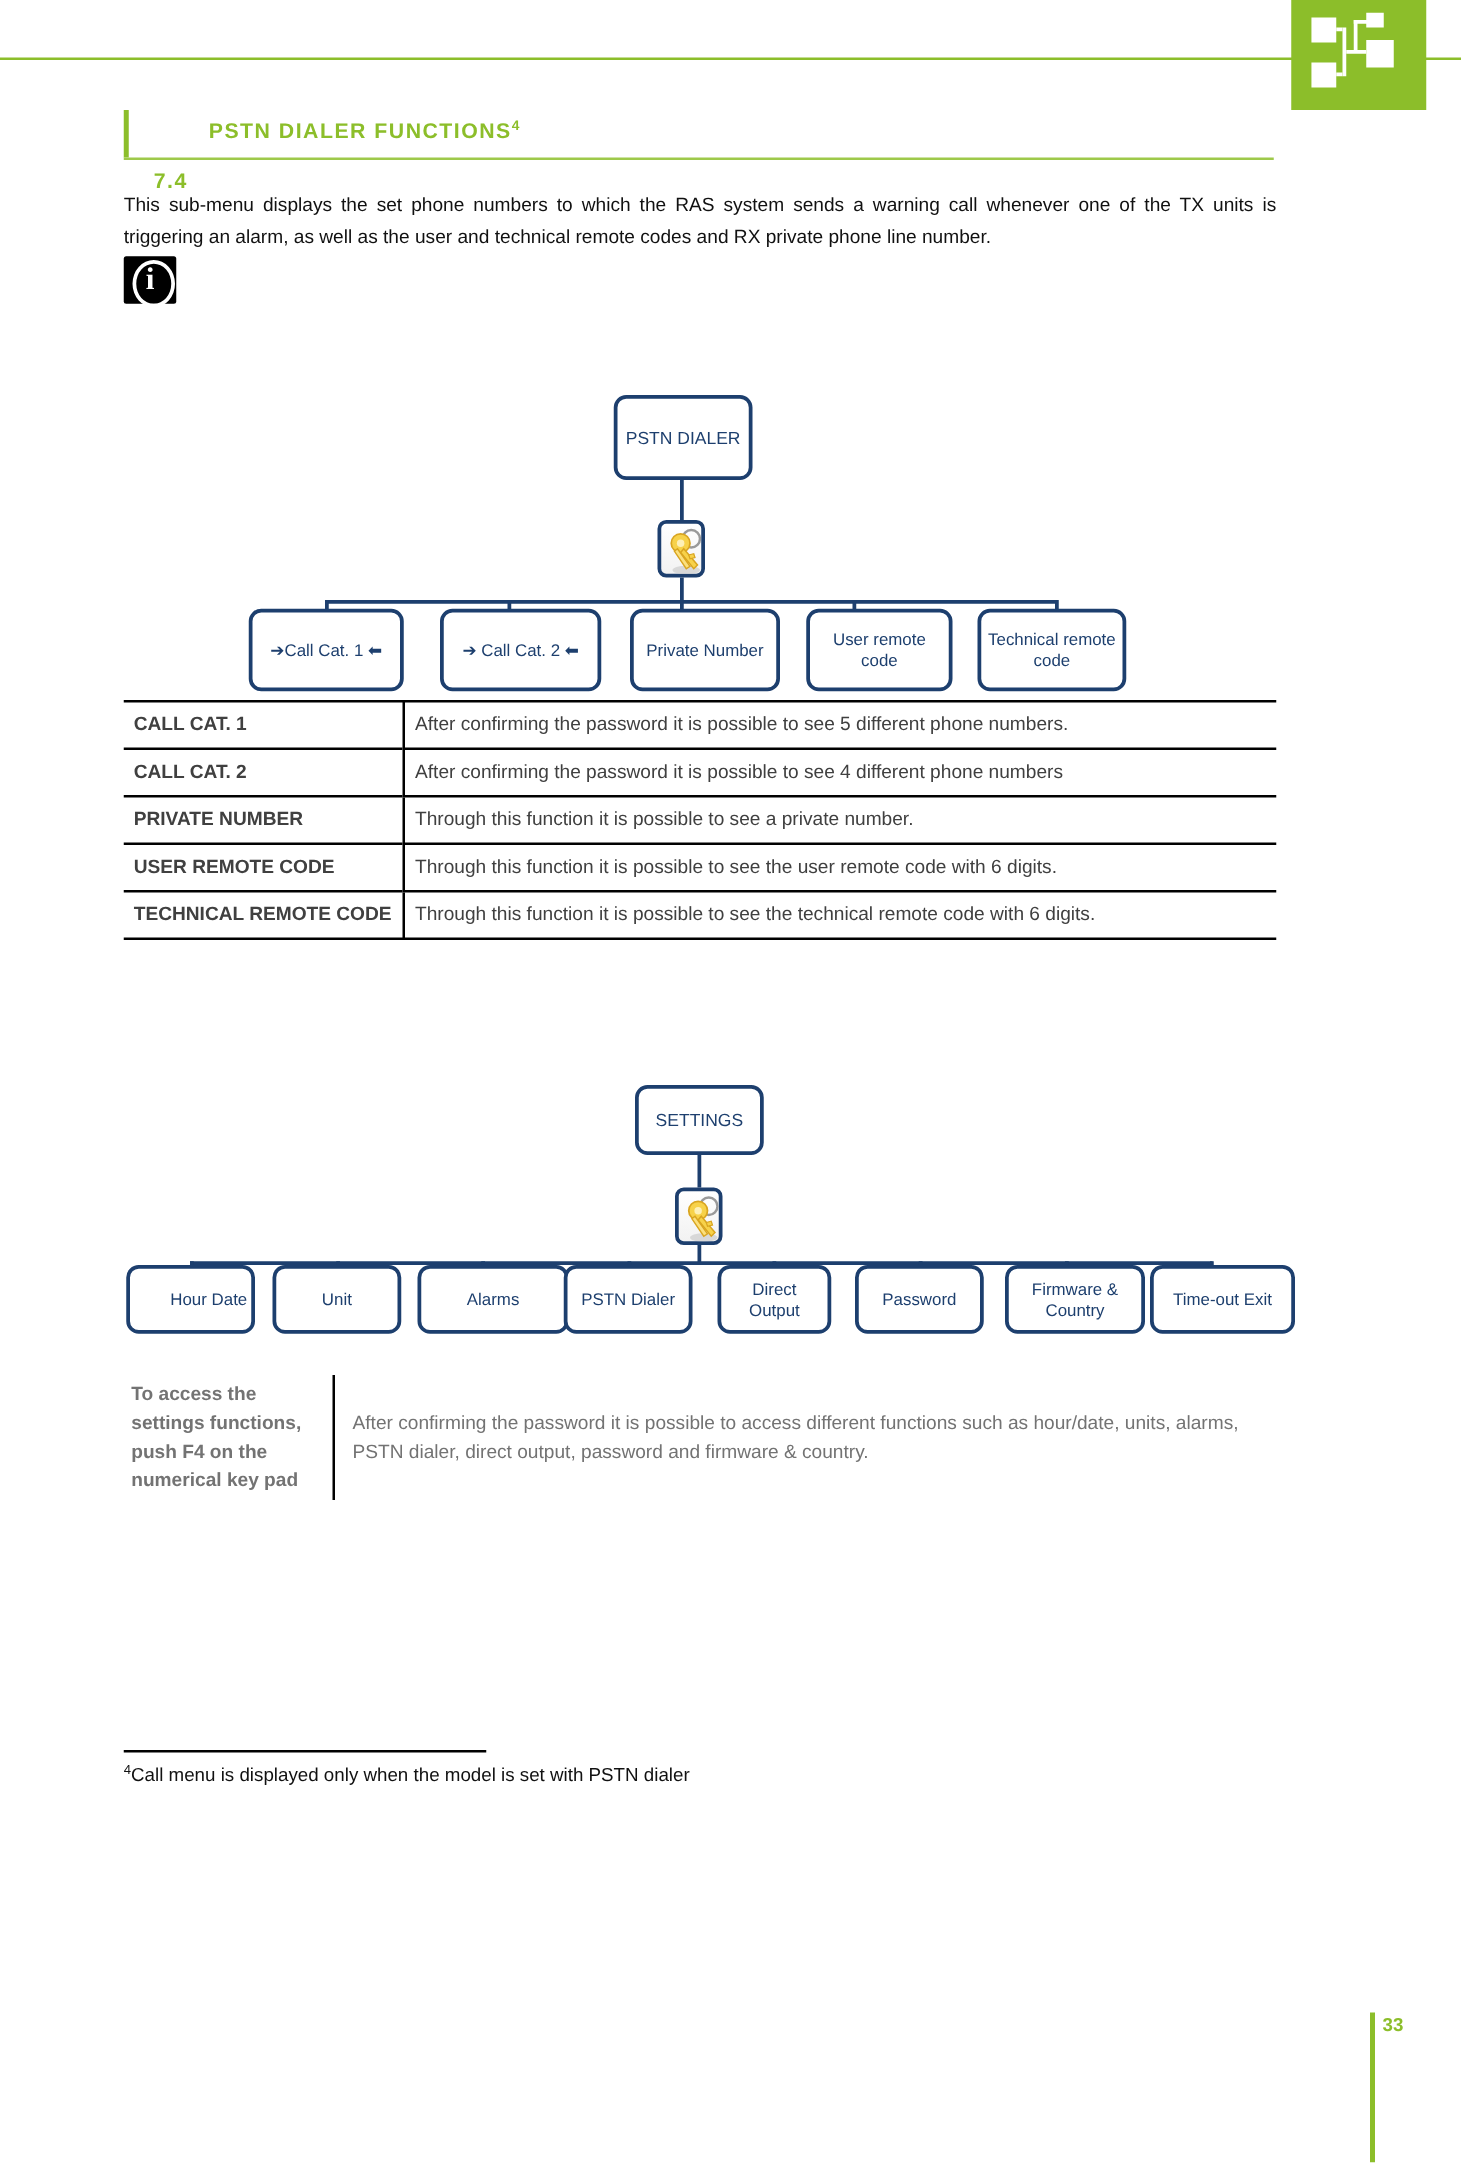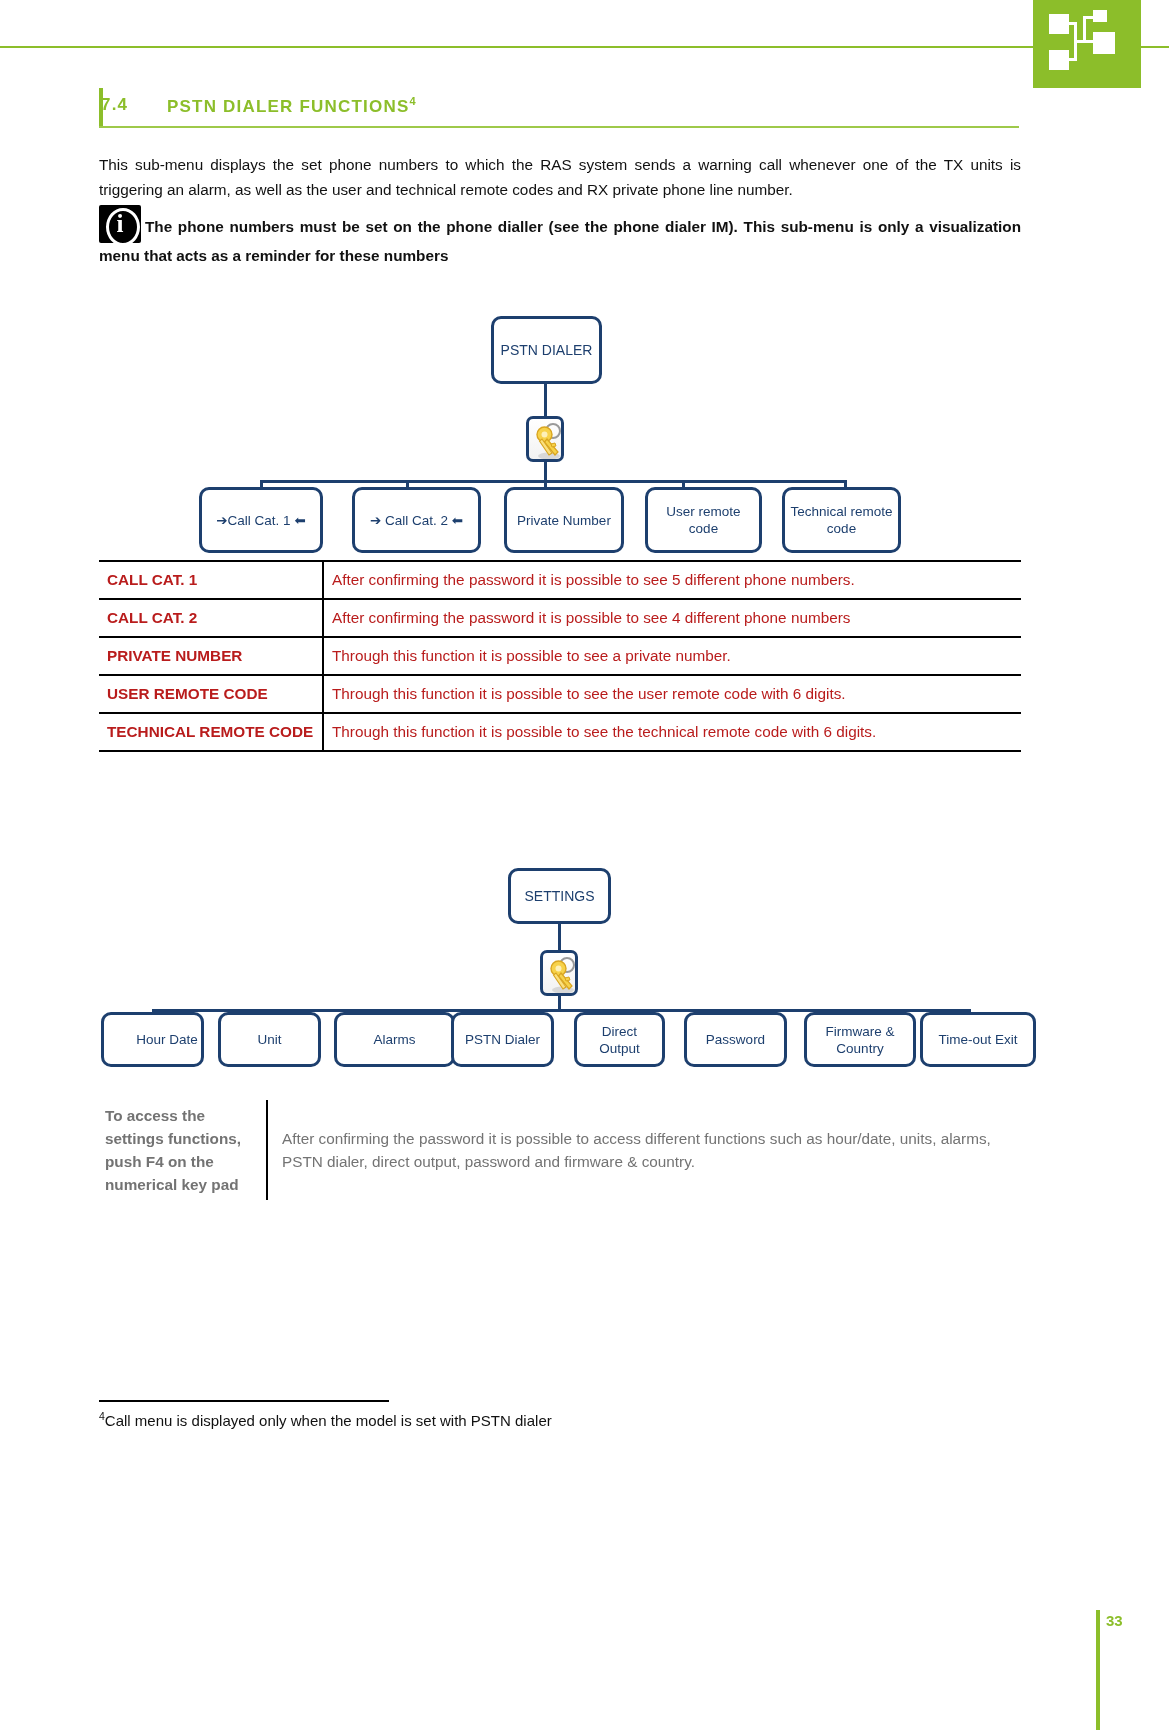--- a/index.html
+++ b/index.html
@@ -31,21 +31,21 @@
     background: #8cbe2a;
   }
   .sec-head .underline {
     position: absolute; left: 0; bottom: 0; width: 920px; height: 2px;
     background: #9ec94a;
   }
   .sec-head .num, .sec-head .txt {
     position: absolute; top: 7px;
     color: #8cbe2a; font-weight: bold; font-size: 17px; letter-spacing: 1.2px;
   }
-  .sec-head .num { left: 2px; }
+  .sec-head .num { left: 24px; margin-top: 40px; }
   .sec-head .txt { left: 68px; }
   .sec-head sup { font-size: 11px; }
 
   
   .para {
     position: absolute; left: 99px; width: 922px;
     font-size: 15.3px; line-height: 25px; color: #111;
     text-align: justify;
   }
   .para-bold { font-weight: bold; }
@@ -88,21 +88,21 @@
   .keybox svg { position: absolute; left: 2px; top: 3px; }
 
   
   .dtable {
     position: absolute; left: 99px; width: 922px;
     border-collapse: collapse;
   }
   .dtable td {
     border-top: 2.5px solid #000;
     padding: 9px 6px 9px 8px;
-    font-size: 15.3px; color: #b91c1c; vertical-align: middle;
+    font-size: 15.3px; color: #404040; vertical-align: middle;
   }
   .dtable tr:last-child td { border-bottom: 2.5px solid #000; }
   .dtable td.key {
     width: 224px; font-weight: bold; border-right: 2.5px solid #000;
   }
 
   
   .ntable {
     position: absolute; left: 99px; width: 910px;
     border-collapse: collapse;
@@ -156,21 +156,21 @@
   <div class="sec-head" style="top:88px;">
     <div class="bar"></div>
     <div class="num">7.4</div>
     <div class="txt"><span>PSTN DIALER FUNCTIONS</span><sup>4</sup></div>
     <div class="underline"></div>
   </div>
 
   <div class="para" style="top:152px;">This sub-menu displays the set phone numbers to which the RAS system sends a warning call whenever one of the TX units is triggering an alarm, as well as the user and technical remote codes and RX private phone line number.</div>
 
   <div class="para para-bold" style="top:205px;">
-    <span class="info-icon"></span><span>The phone numbers must be set on the phone dialler (see the phone dialer IM). This sub-menu is only a visualization menu that acts as a reminder for these numbers</span>
+    <span class="info-icon"></span>
   </div>
 
   <div class="diagram" style="top:0;">
 
     <div class="node root" style="left:491px; top:316px; width:111px; height:68px;">PSTN DIALER</div>
 
     <div class="line vline" style="left:544px; top:384px; height:32px;"></div>
 
     <div class="keybox" style="left:526px; top:416px;">
       <svg width="32" height="40" viewBox="0 0 32 40">

